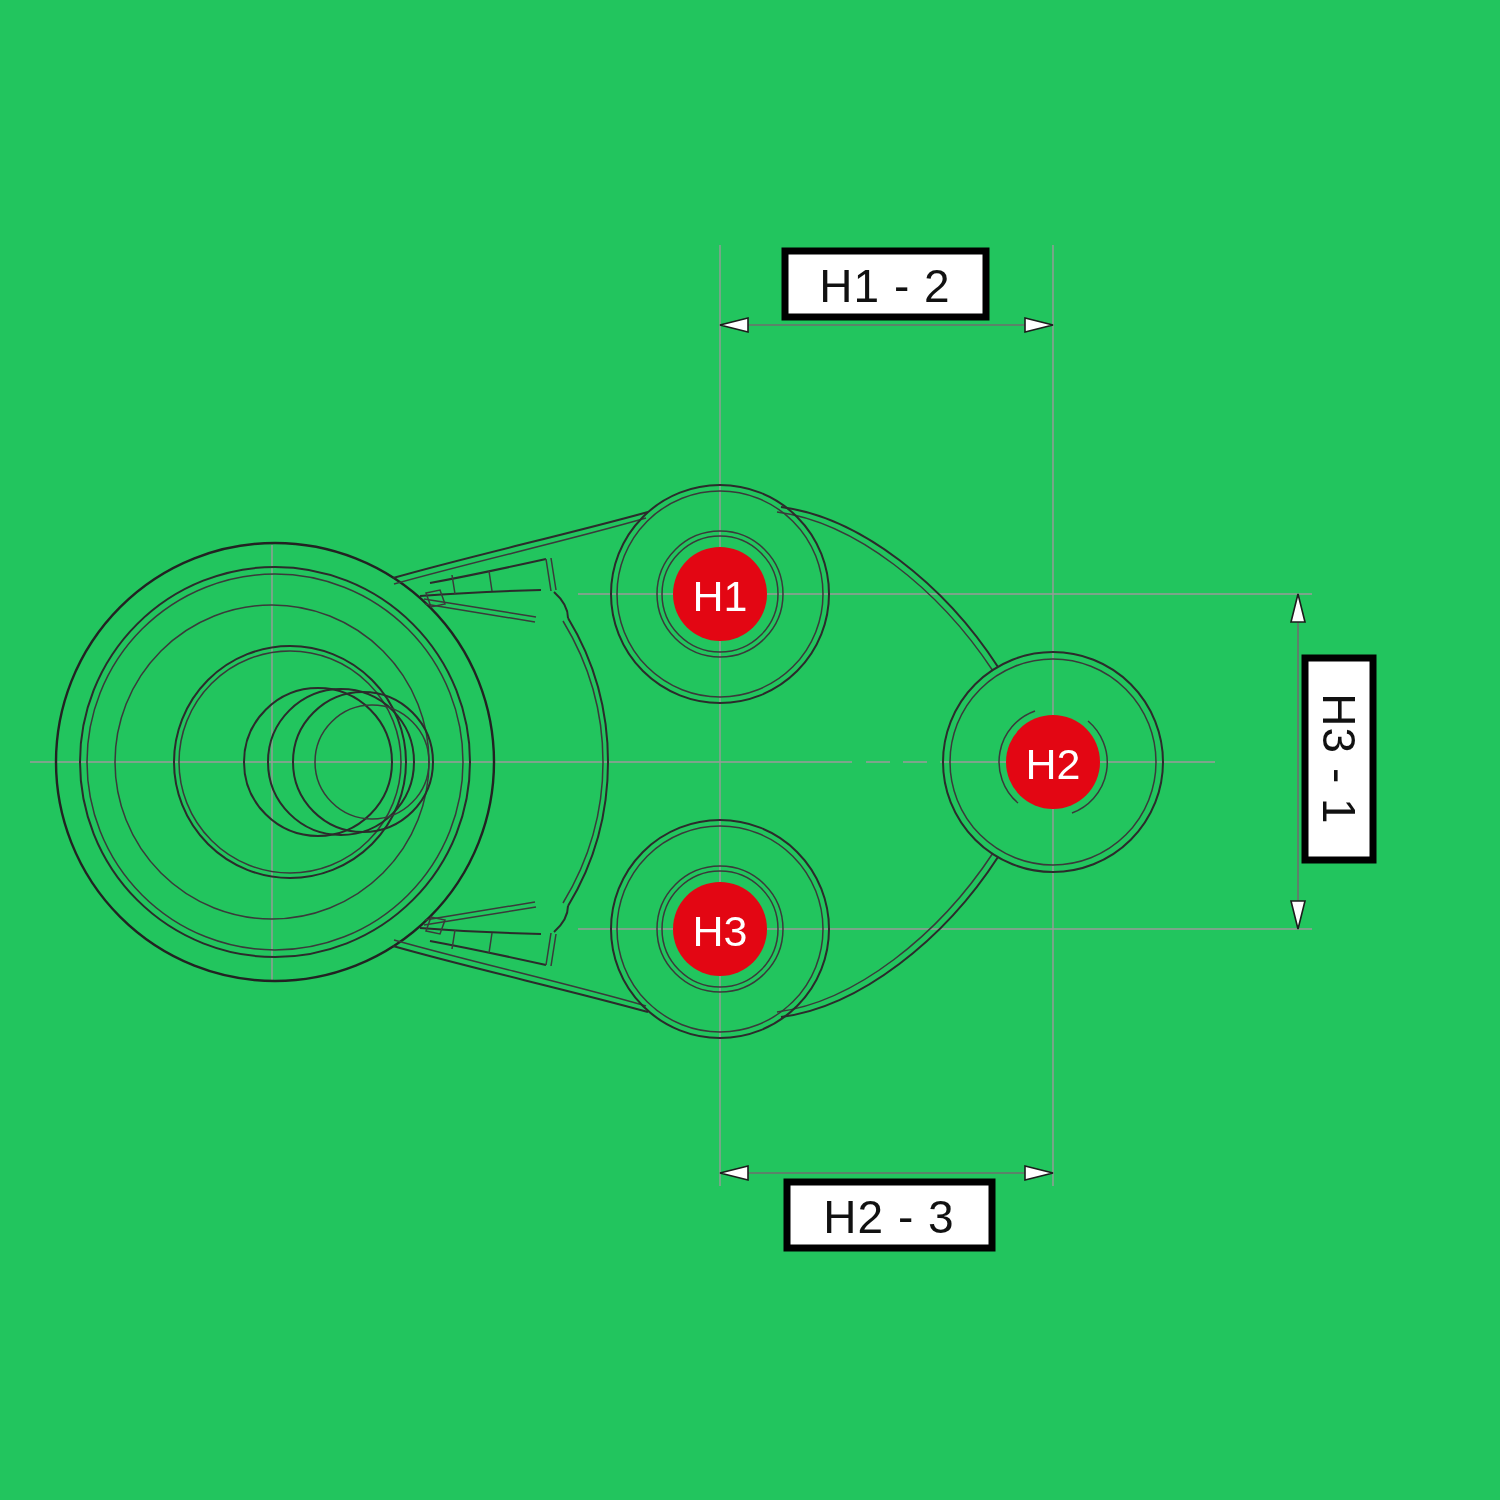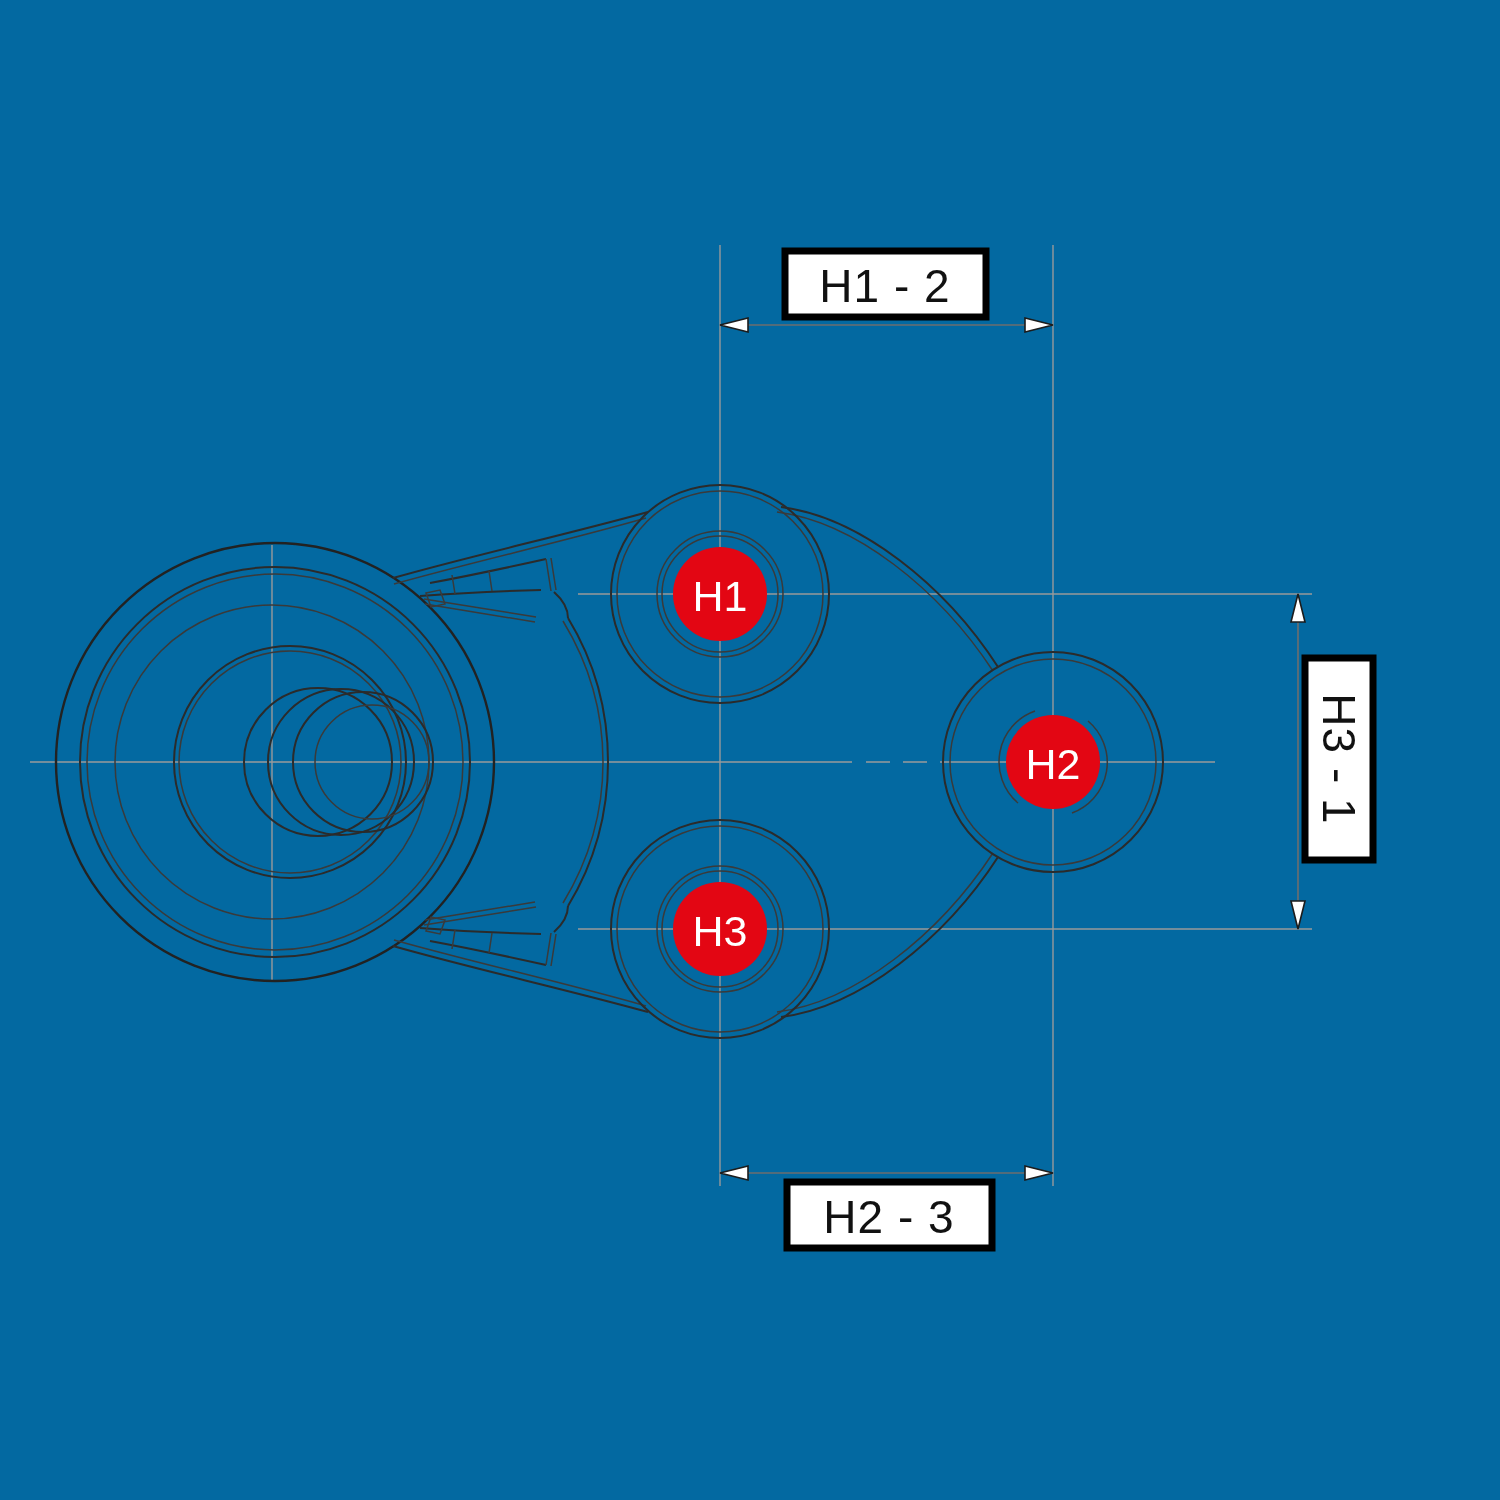--- a/index.html
+++ b/index.html
@@ -1,16 +1,16 @@
 <!DOCTYPE html>
 <html><head>
 <meta charset="utf-8">
 <style>
   html,body{margin:0;padding:0;background:#fff;}
-  .stage{position:relative;width:1500px;height:1500px;background:#0369a1;overflow:hidden;}
+  .stage{position:relative;width:1500px;height:1500px;background:#22c55e;overflow:hidden;}
   svg{display:block;}
   
   .ln   {fill:none;stroke:#2b2b2b;stroke-width:2;}
   .ln-t {fill:none;stroke:#3a3a3a;stroke-width:1.5;}
   .ln-h {fill:none;stroke:#222;stroke-width:2.4;}
   .cl   {fill:none;stroke:#9a9a9a;stroke-width:1.4;}
   .dim  {fill:none;stroke:#6e6e6e;stroke-width:1.6;}
   .arrow{fill:#ffffff;stroke:#1c1c1c;stroke-width:1.6;}
   .box  {fill:#ffffff;stroke:#000000;stroke-width:7;}
   .box-label{font-family:"Liberation Sans",sans-serif;font-size:46px;font-weight:500;fill:#111;

